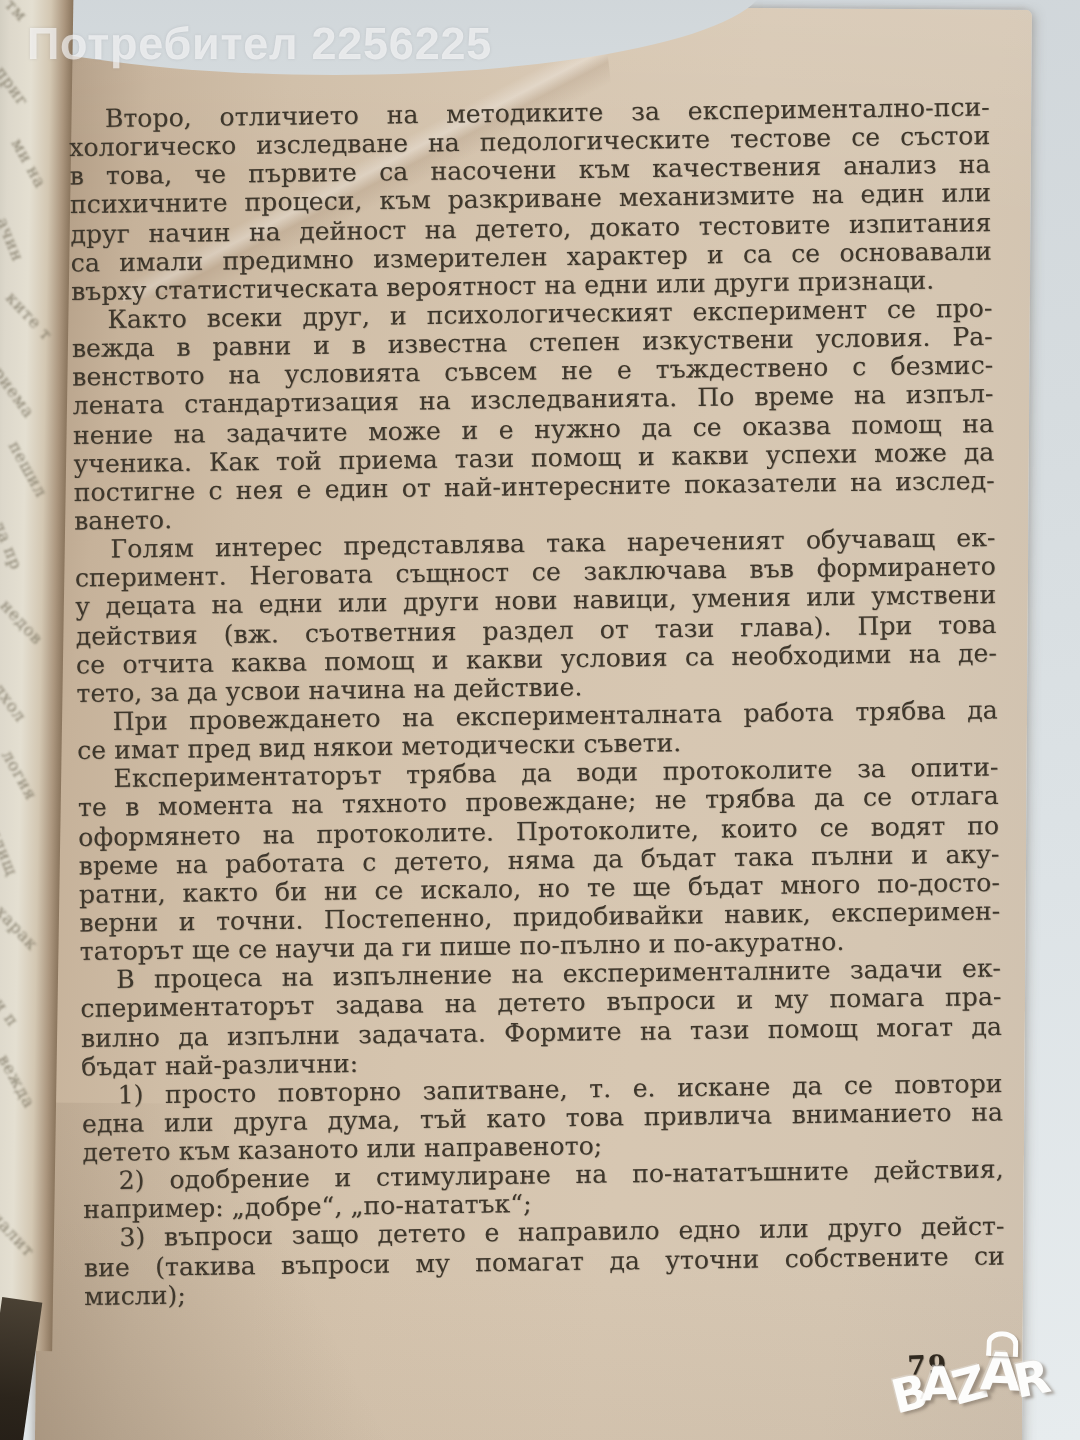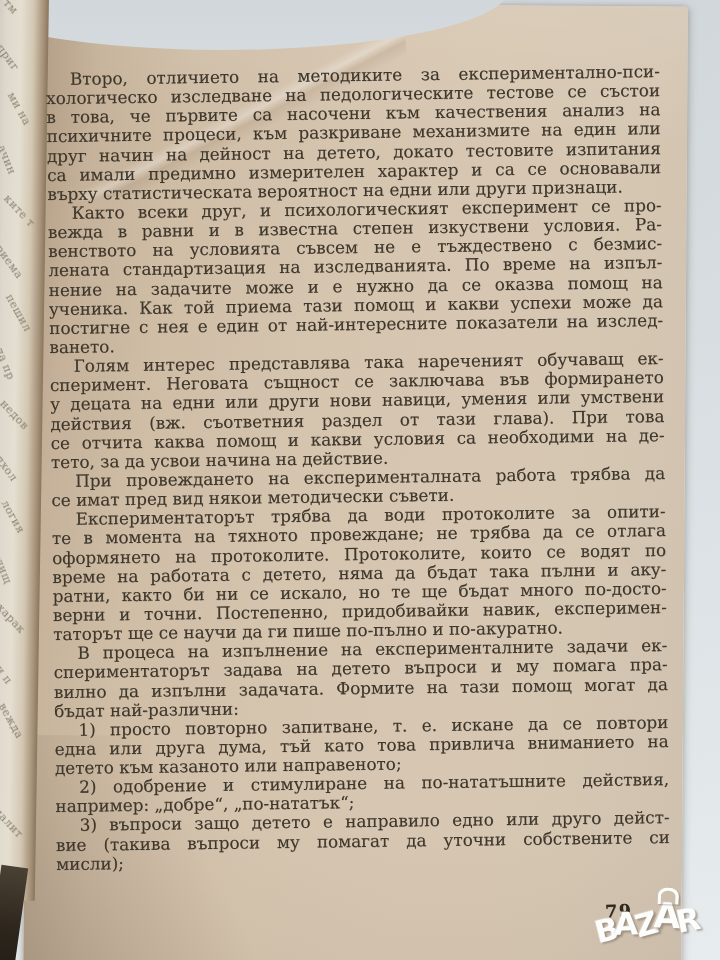--- a/index.html
+++ b/index.html
@@ -171,16 +171,17 @@
       <div class="line plast">детето към казаното или направеното;</div>
       <div class="line first">2) одобрение и стимулиране на по-нататъшните действия,</div>
       <div class="line plast">например: „добре“, „по-нататък“;</div>
       <div class="line first">3) въпроси защо детето е направило едно или друго дейст-</div>
       <div class="line">вие (такива въпроси му помагат да уточни собствените си</div>
       <div class="line plast">мисли);</div>
     </div>
 
   <div class="page-number">79</div>
 
+  <div class="wm-top">Потребител 2256225</div>
 
   <div class="wm-bazar" id="bazar"><span class="bz bz0">B</span><span class="bz bz1">A</span><span class="bz bz2">Z</span><span class="bz bz3 handle">A</span><span class="bz bz4">R</span></div>
 
 </div>
 
 </body></html>

